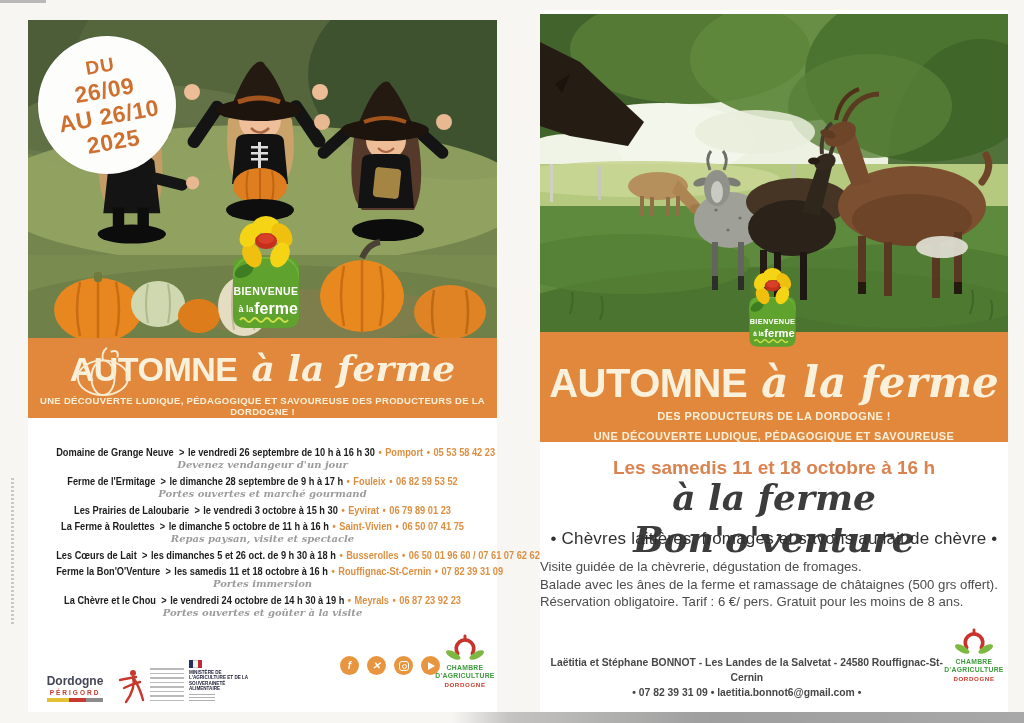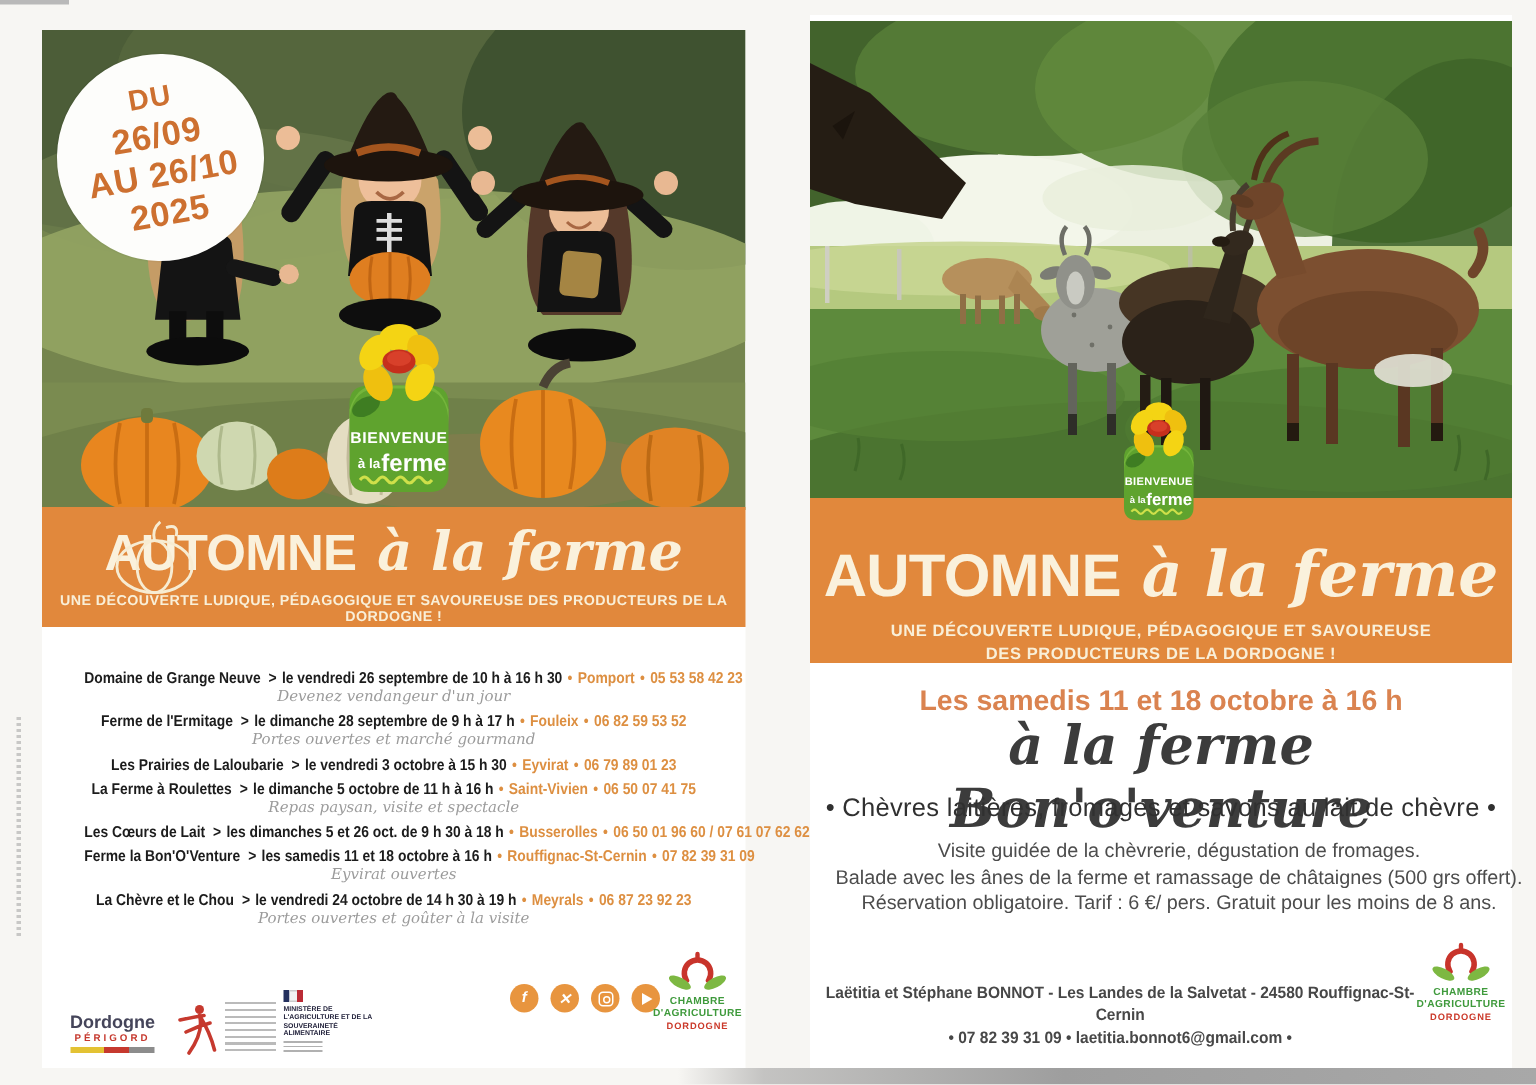--- a/index.html
+++ b/index.html
@@ -46,21 +46,21 @@
   .banner-r .banner-tag1{font-size:11px;margin-top:8px;font-weight:700;letter-spacing:.4px;}
   .banner-r .banner-tag2{font-size:11px;margin-top:3px;font-weight:700;letter-spacing:.4px;}
   .pumpkin{position:absolute;left:44px;top:6px;width:62px;height:54px;}
   
   .events{position:absolute;left:0;top:425px;width:469px;text-align:center;}
   .ev{margin-bottom:2px;}
   .ev-l1{white-space:nowrap;font-size:10.5px;font-weight:700;color:#1c1c1c;transform:scaleX(.88);transform-origin:50% 50%;height:14px;line-height:14px;}
   .ev-arrow{margin:0 4px 0 6px;}
   .ev-dot{color:#dd8f41;margin:0 4px;}
   .ev-place,.ev-phone{color:#dd8f41;}
-  .ev-note{font-family:"DejaVu Serif",serif;font-style:italic;font-size:10px;color:#9b9b9b;height:13px;line-height:12px;}
+  .ev-note{font-family:"DejaVu Serif",serif;font-style:italic;font-size:10px;color:#9b9b9b;height:13px;line-height:12px;font-weight:bold;}
   
   .dd-logo{position:absolute;left:4px;top:646px;width:120px;height:44px;}
   .dd-text{position:absolute;left:0;top:8px;width:86px;text-align:center;}
   .dd-name{font-size:12px;font-weight:700;color:#45455a;}
   .dd-sub{font-size:6.5px;font-weight:700;letter-spacing:2px;color:#c6392e;margin-top:1px;}
   .dd-strip{margin:2px auto 0;width:56px;height:4px;background:linear-gradient(90deg,#e3c233 0 40%,#c6392e 40% 70%,#8c8c8c 70% 100%);}
   .dd-fig{position:absolute;right:6px;top:2px;width:30px;height:36px;}
   .ministry{position:absolute;left:122px;top:640px;width:120px;height:50px;display:flex;gap:5px;}
   .min-lines{width:34px;height:34px;margin-top:8px;background:repeating-linear-gradient(180deg,#a9a9a9 0 1.5px,transparent 1.5px 4.5px);opacity:.8;}
   .min-main{width:70px;}
@@ -78,21 +78,21 @@
   .ca-logo{position:absolute;text-align:center;}
   .ca-logo-l{left:404px;top:612px;width:66px;}
   .ca-logo-r{left:402px;top:616px;width:64px;}
   .ca-icon{width:44px;height:30px;display:block;margin:0 auto 2px;}
   .ca-l1,.ca-l2{font-size:6.8px;font-weight:700;color:#3f9a3c;letter-spacing:.3px;line-height:8px;}
   .ca-l3{font-size:6.2px;font-weight:700;color:#cb3a2b;letter-spacing:.6px;margin-top:1px;}
   
   .headline{position:absolute;left:0;top:447px;width:100%;text-align:center;font-size:19px;font-weight:700;color:#da8350;}
   .subhead{position:absolute;left:0;top:466px;width:100%;text-align:center;font-family:"DejaVu Serif",serif;font-style:italic;font-weight:700;font-size:36px;color:#3c3c3c;}
   .bullet{position:absolute;left:0;top:519px;width:100%;text-align:center;font-size:17px;color:#303030;letter-spacing:.2px;}
-  .body-txt{position:absolute;left:0;top:548px;width:100%;text-align:center;font-size:13.2px;color:#4c4c4c;line-height:17.5px;margin-left:12px;}
+  .body-txt{position:absolute;left:0;top:548px;width:100%;font-size:13.2px;color:#4c4c4c;line-height:17.5px;}
   .contact{position:absolute;left:0;top:645px;width:440px;text-align:center;font-size:11px;font-weight:700;color:#474747;line-height:15px;transform:scaleX(.94);transform-origin:0 0;}
 </style>
 </head>
 <body>
 
 <div class="canvas">
   <div class="art-top"></div>
   <div class="art-bottom"></div>
   <div class="art-micro"></div>
 
@@ -239,21 +239,21 @@
       </div>
       <div class="ev">
         <div class="ev-l1"><span class="ev-name">La Ferme à Roulettes</span><span class="ev-arrow">&gt;</span><span class="ev-date">le dimanche 5 octobre de 11 h à 16 h</span><span class="ev-dot">•</span><span class="ev-place">Saint-Vivien</span><span class="ev-dot">•</span><span class="ev-phone">06 50 07 41 75</span></div>
         <div class="ev-note">Repas paysan, visite et spectacle</div>
       </div>
       <div class="ev">
         <div class="ev-l1"><span class="ev-name">Les Cœurs de Lait</span><span class="ev-arrow">&gt;</span><span class="ev-date">les dimanches 5 et 26 oct. de 9 h 30 à 18 h</span><span class="ev-dot">•</span><span class="ev-place">Busserolles</span><span class="ev-dot">•</span><span class="ev-phone">06 50 01 96 60 / 07 61 07 62 62</span></div>
       </div>
       <div class="ev">
         <div class="ev-l1"><span class="ev-name">Ferme la Bon'O'Venture</span><span class="ev-arrow">&gt;</span><span class="ev-date">les samedis 11 et 18 octobre à 16 h</span><span class="ev-dot">•</span><span class="ev-place">Rouffignac-St-Cernin</span><span class="ev-dot">•</span><span class="ev-phone">07 82 39 31 09</span></div>
-        <div class="ev-note">Eyvirat ouvertes</div>
+        <div class="ev-note">Portes immersion</div>
       </div>
       <div class="ev">
         <div class="ev-l1"><span class="ev-name">La Chèvre et le Chou</span><span class="ev-arrow">&gt;</span><span class="ev-date">le vendredi 24 octobre de 14 h 30 à 19 h</span><span class="ev-dot">•</span><span class="ev-place">Meyrals</span><span class="ev-dot">•</span><span class="ev-phone">06 87 23 92 23</span></div>
         <div class="ev-note">Portes ouvertes et goûter à la visite</div>
       </div>
     </div>
 
     <div class="dd-logo">
       <div class="dd-text">
         <div class="dd-name">Dordogne</div>
@@ -416,22 +416,22 @@
         <text x="52" y="101" text-anchor="middle" font-family="Liberation Sans,sans-serif" font-size="16" font-weight="700" fill="#ffffff">ferme</text>
         <path d="M16,107 q3,-4 6,0 t6,0 t6,0 t6,0 t6,0 t6,0 t6,0 t6,0" stroke="#cfe04a" stroke-width="2" fill="none"></path>
       </svg>
     </div>
 
     <div class="banner banner-r">
       <div class="banner-title">
         <span class="cap">AUTOMNE</span>
         <span class="scr">à la ferme</span>
       </div>
+      <div class="banner-tag banner-tag2">DES PRODUCTEURS DE LA DORDOGNE !</div>
       <div class="banner-tag banner-tag1">UNE DÉCOUVERTE LUDIQUE, PÉDAGOGIQUE ET SAVOUREUSE</div>
-      <div class="banner-tag banner-tag2">DES PRODUCTEURS DE LA DORDOGNE !</div>
     </div>
 
     <div class="headline">Les samedis 11 et 18 octobre à 16 h</div>
     <div class="subhead">à la ferme Bon'o'venture</div>
     <div class="bullet">• Chèvres laitières, fromages et savons au lait de chèvre •</div>
 
     <div class="body-txt">
       <div>Visite guidée de la chèvrerie, dégustation de fromages.</div>
       <div>Balade avec les ânes de la ferme et ramassage de châtaignes (500 grs offert).</div>
       <div>Réservation obligatoire. Tarif : 6 €/ pers. Gratuit pour les moins de 8 ans.</div>

